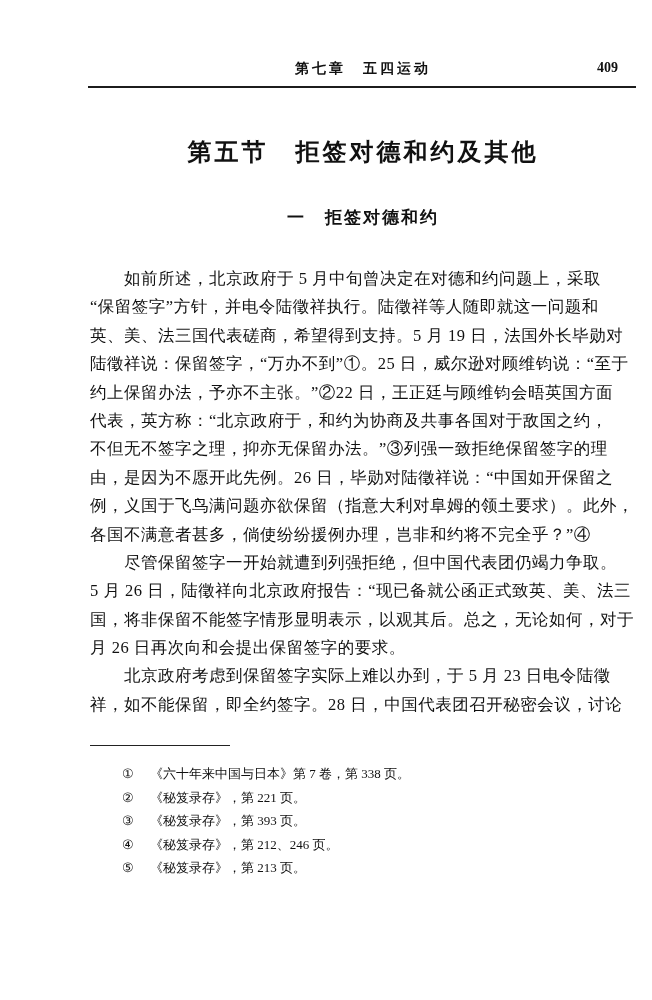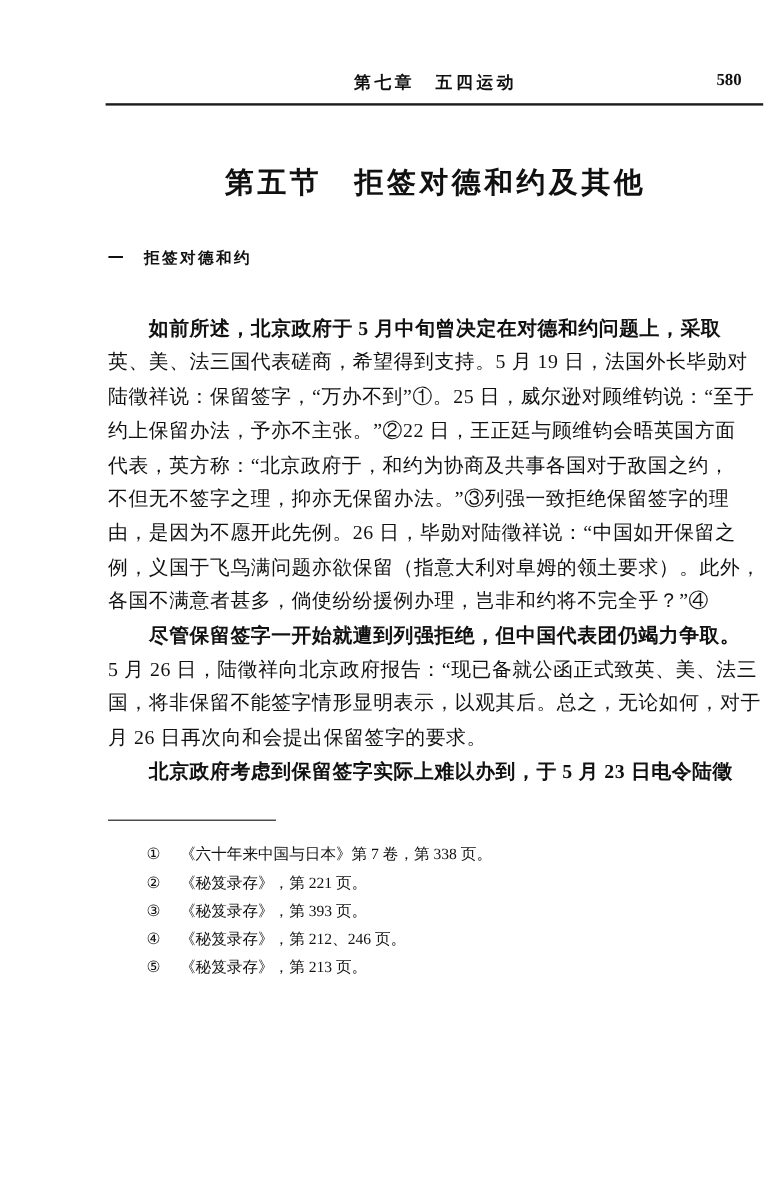--- a/index.html
+++ b/index.html
@@ -51,36 +51,36 @@
   .section-title {
     margin-top: 48px;
     text-align: center;
     font-family: "Liberation Sans", "DejaVu Sans", sans-serif;
     font-weight: bold;
     font-size: 24px;
     letter-spacing: 3px;
   }
   .subsection-title {
     margin-top: 38px;
-    text-align: left;
+    text-align: center;
     font-family: "Liberation Sans", "DejaVu Sans", sans-serif;
     font-weight: bold;
-    font-size: 13px;
+    font-size: 17px;
     letter-spacing: 2px;
   }
   
   .body-text {
     margin-top: 36px;
     font-size: 16.5px;
     line-height: 28.4px;
     letter-spacing: 0.5px;
     white-space: nowrap;
   }
   .line { height: 28.4px; }
-  .line.indent { padding-left: 34px; font-weight: bold; }
+  .line.indent { padding-left: 34px; }
   
   .footnote-divider {
     margin-top: 26px;
     width: 140px;
     border-top: 1.5px solid #222;
   }
   .footnotes {
     margin-top: 16px;
     padding-left: 32px;
     font-size: 13px;
@@ -96,43 +96,45 @@
   }
 </style>
 </head>
 <body>
 
 <div class="page">
   <div class="content">
 
     <div class="running-header">
       <div class="chapter">第七章　五四运动</div>
-      <div class="folio">580</div>
+      <div class="folio">409</div>
       <div class="header-rule"></div>
     </div>
 
     <div class="section-title">第五节　拒签对德和约及其他</div>
 
     <div class="subsection-title">一　拒签对德和约</div>
 
     <div class="body-text">
       <div class="line indent">如前所述，北京政府于 5 月中旬曾决定在对德和约问题上，采取</div>
+      <div class="line">“保留签字”方针，并电令陆徵祥执行。陆徵祥等人随即就这一问题和</div>
       <div class="line">英、美、法三国代表磋商，希望得到支持。5 月 19 日，法国外长毕勋对</div>
       <div class="line">陆徵祥说：保留签字，“万办不到”①。25 日，威尔逊对顾维钧说：“至于</div>
       <div class="line">约上保留办法，予亦不主张。”②22 日，王正廷与顾维钧会晤英国方面</div>
       <div class="line">代表，英方称：“北京政府于，和约为协商及共事各国对于敌国之约，</div>
       <div class="line">不但无不签字之理，抑亦无保留办法。”③列强一致拒绝保留签字的理</div>
       <div class="line">由，是因为不愿开此先例。26 日，毕勋对陆徵祥说：“中国如开保留之</div>
       <div class="line">例，义国于飞鸟满问题亦欲保留（指意大利对阜姆的领土要求）。此外，</div>
       <div class="line">各国不满意者甚多，倘使纷纷援例办理，岂非和约将不完全乎？”④</div>
       <div class="line indent">尽管保留签字一开始就遭到列强拒绝，但中国代表团仍竭力争取。</div>
       <div class="line">5 月 26 日，陆徵祥向北京政府报告：“现已备就公函正式致英、美、法三</div>
       <div class="line">国，将非保留不能签字情形显明表示，以观其后。总之，无论如何，对于</div>
       <div class="line">月 26 日再次向和会提出保留签字的要求。</div>
       <div class="line indent">北京政府考虑到保留签字实际上难以办到，于 5 月 23 日电令陆徵</div>
+      <div class="line">祥，如不能保留，即全约签字。28 日，中国代表团召开秘密会议，讨论</div>
     </div>
 
     <div class="footnote-divider"></div>
 
     <div class="footnotes">
       <div class="footnote">
         <span class="marker">①</span>
         <span class="fn-text">《六十年来中国与日本》第 7 卷，第 338 页。</span>
       </div>
       <div class="footnote">

